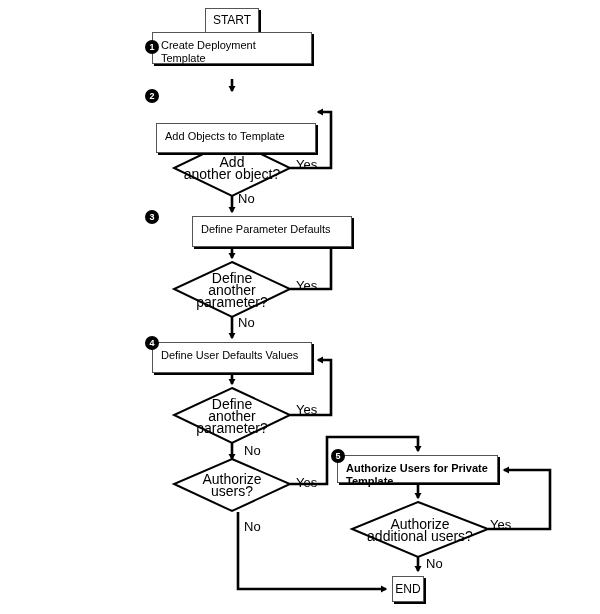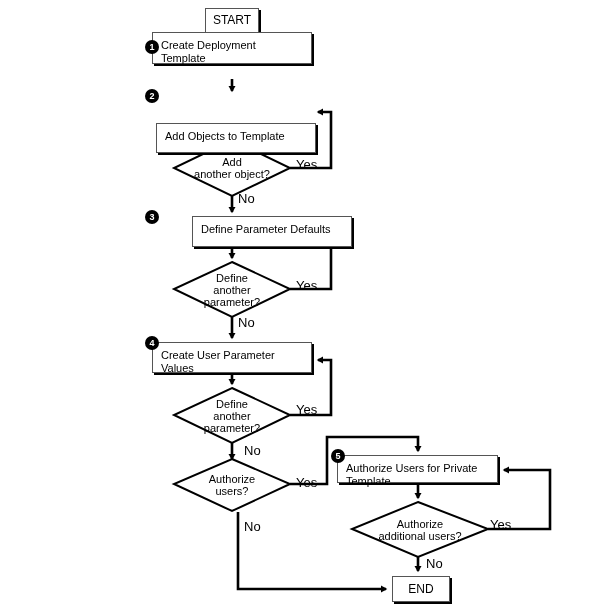--- a/index.html
+++ b/index.html
@@ -71,21 +71,21 @@
   .decision {
     position: absolute;
     display: flex;
     align-items: center;
     justify-content: center;
     pointer-events: none;
   }
   .decision .decision-label {
     position: relative;
     z-index: 2;
-    font-size: 11px;
+    font-size: 14px;
     line-height: 12px;
     text-align: center;
     color: #000000;
     white-space: pre-line;
     pointer-events: auto;
   }
   
   .edge-label {
     position: absolute;
     font-size: 13px;
@@ -147,45 +147,45 @@
       <polygon points="232,388 290,415 232,443 174,415"></polygon>
       <polygon points="232,459 290,484 232,511 174,484"></polygon>
       <polygon points="418,502 488,529 418,557 352,529"></polygon>
     </g>
   </svg>
 
   <div class="node terminator" style="left:205px; top:8px; width:54px; height:25px;">
     <span class="node-label">START</span>
   </div>
 
-  <div class="node terminator" style="left:392px; top:576px; width:58px; height:26px;">
+  <div class="node terminator" style="left:392px; top:576px; width:32px; height:26px;">
     <span class="node-label">END</span>
   </div>
 
   <div class="node process" style="left:152px; top:32px; width:160px; height:32px;">
     <span class="node-label">Create Deployment Template</span>
   </div>
   <div class="step-badge" style="left:145px; top:40px;">1</div>
 
   <div class="node process" style="left:156px; top:95px; width:160px; height:30px;margin-top:28px;">
     <span class="node-label">Add Objects to Template</span>
   </div>
   <div class="step-badge" style="left:145px; top:89px;">2</div>
 
   <div class="node process" style="left:152px; top:216px; width:160px; height:31px;margin-left:40px;">
     <span class="node-label">Define Parameter Defaults</span>
   </div>
   <div class="step-badge" style="left:145px; top:210px;">3</div>
 
   <div class="node process" style="left:152px; top:342px; width:160px; height:31px;">
-    <span class="node-label">Create User Parameter Values</span>
+    <span class="node-label">Define User Defaults Values</span>
   </div>
   <div class="step-badge" style="left:145px; top:336px;">4</div>
 
-  <div class="node process" style="left:337px; top:455px; width:161px; height:28px;">
+  <div class="node process" style="left:337px; top:455px; width:161px; height:28px;font-weight:bold;">
     <span class="node-label">Authorize Users for Private
 Template</span>
   </div>
   <div class="step-badge" style="left:331px; top:449px;">5</div>
 
   <div class="decision" style="left:174px; top:140px; width:116px; height:56px;">
     <span class="decision-label">Add
 another object?</span>
   </div>
 

